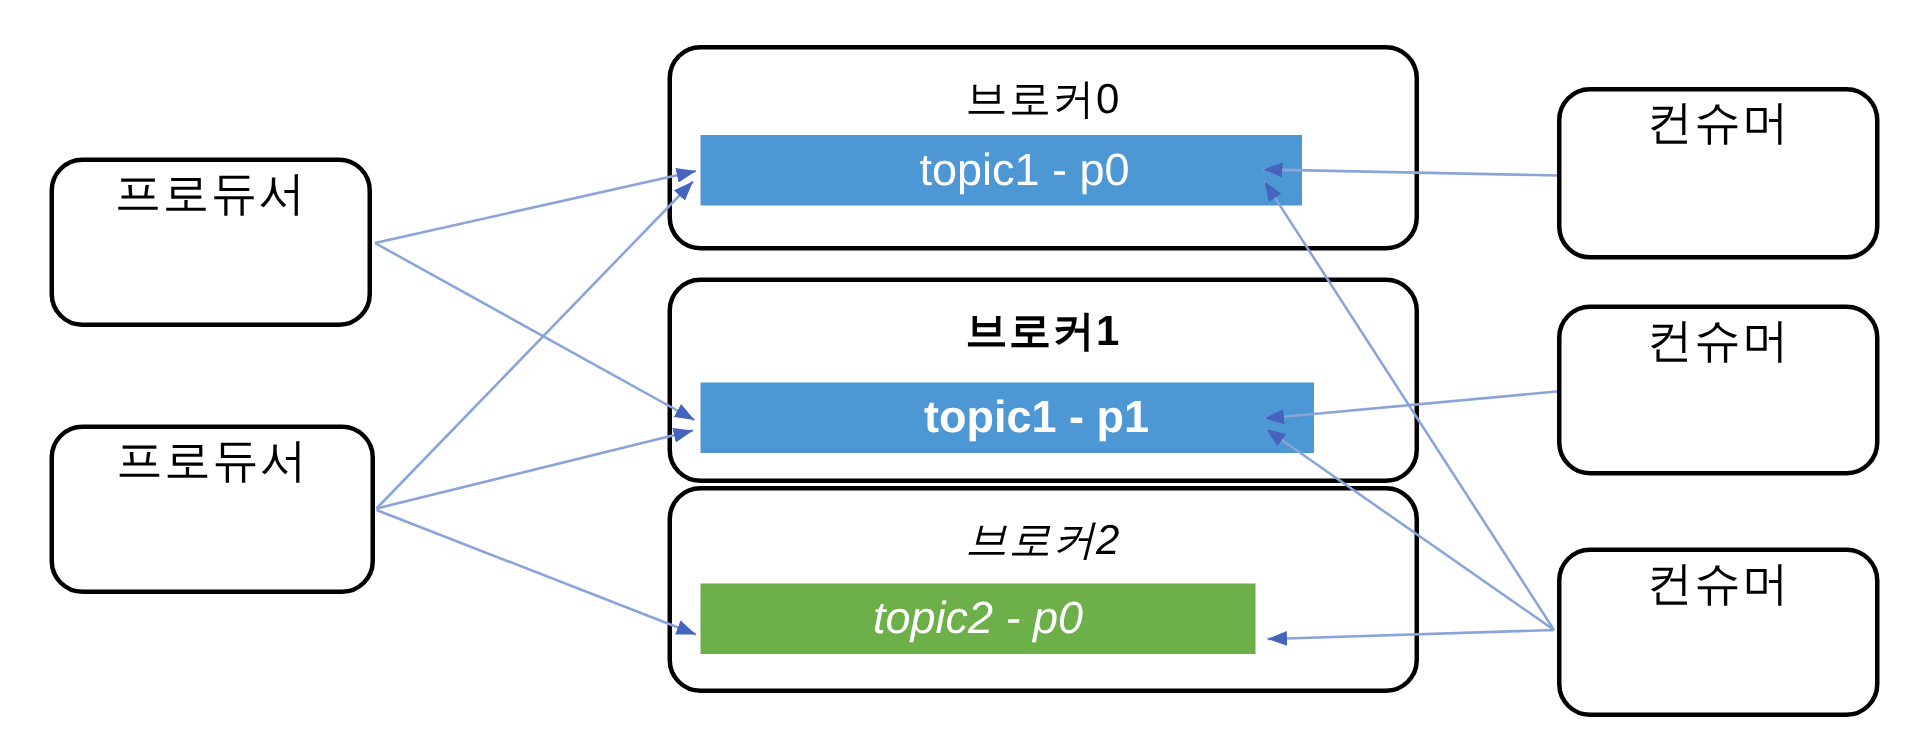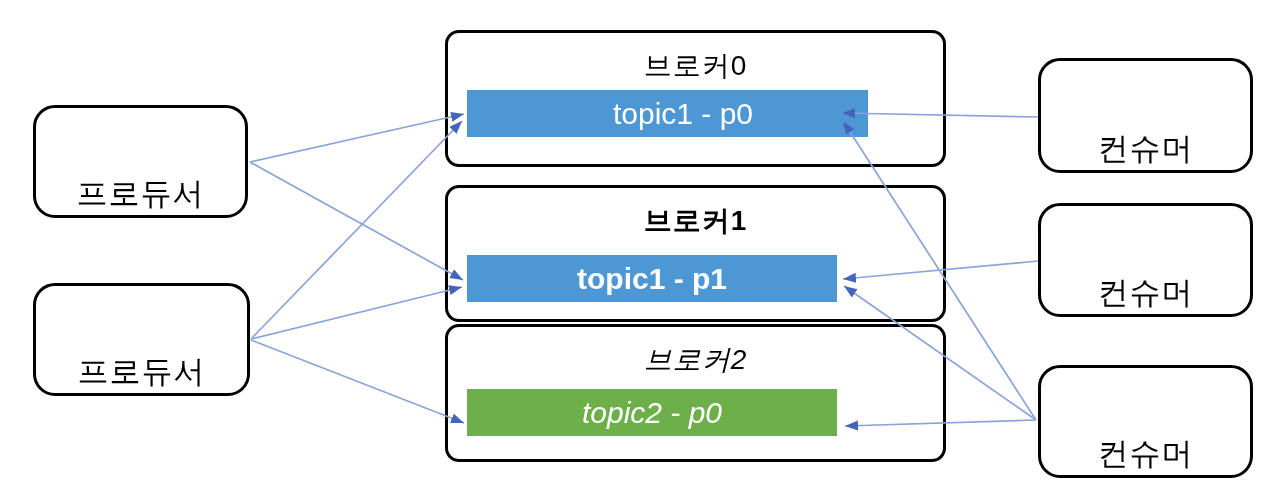--- a/index.html
+++ b/index.html
@@ -14,34 +14,34 @@
   .node {
     position: absolute;
     box-sizing: border-box;
     border: 3px solid #000000;
     border-radius: 22px;
     background: #ffffff;
     color: #000000;
   }
   .endpoint {
     display: flex;
-    align-items: flex-end;
+    align-items: flex-start;
     justify-content: center;
     font-size: 31px;
     letter-spacing: 1px;
   }
   
   .producer-1 { left: 33px;  top: 105px; width: 215px; height: 113px; }
   .producer-2 { left: 33px;  top: 283px; width: 217px; height: 113px; }
   
   .consumer-1 { left: 1038px; top: 58px;  width: 215px; height: 115px; }
   .consumer-2 { left: 1038px; top: 203px; width: 215px; height: 114px; }
   .consumer-3 { left: 1038px; top: 365px; width: 215px; height: 113px; }
   
-  .broker { width: 501px; left: 445px; border-radius: 14px; }
+  .broker { width: 501px; left: 445px; }
   .broker-0 { top: 30px;  height: 137px; }
   .broker-1 { top: 185px; height: 137px; font-weight: bold; }
   .broker-2 { top: 324px; height: 138px; font-style: italic; }
   .broker-title {
     position: absolute;
     top: 14px;
     left: 0;
     width: 100%;
     text-align: center;
     font-size: 28px;
@@ -52,21 +52,21 @@
     left: 19px;
     width: 370px;
     height: 47px;
     display: flex;
     align-items: center;
     justify-content: center;
     color: #ffffff;
     font-size: 30px;
   }
   .broker-0 .partition-bar { top: 57px; }
-  .broker-1 .partition-bar { top: 67px; }
+  .broker-1 .partition-bar { top: 67px; padding-left: 39px; }
   .broker-2 .partition-bar { top: 62px; }
   #arrow-layer {
     position: absolute;
     left: 0; top: 0;
     width: 1280px;
     height: 504px;
     pointer-events: none;
     z-index: 5;
   }
 </style>

